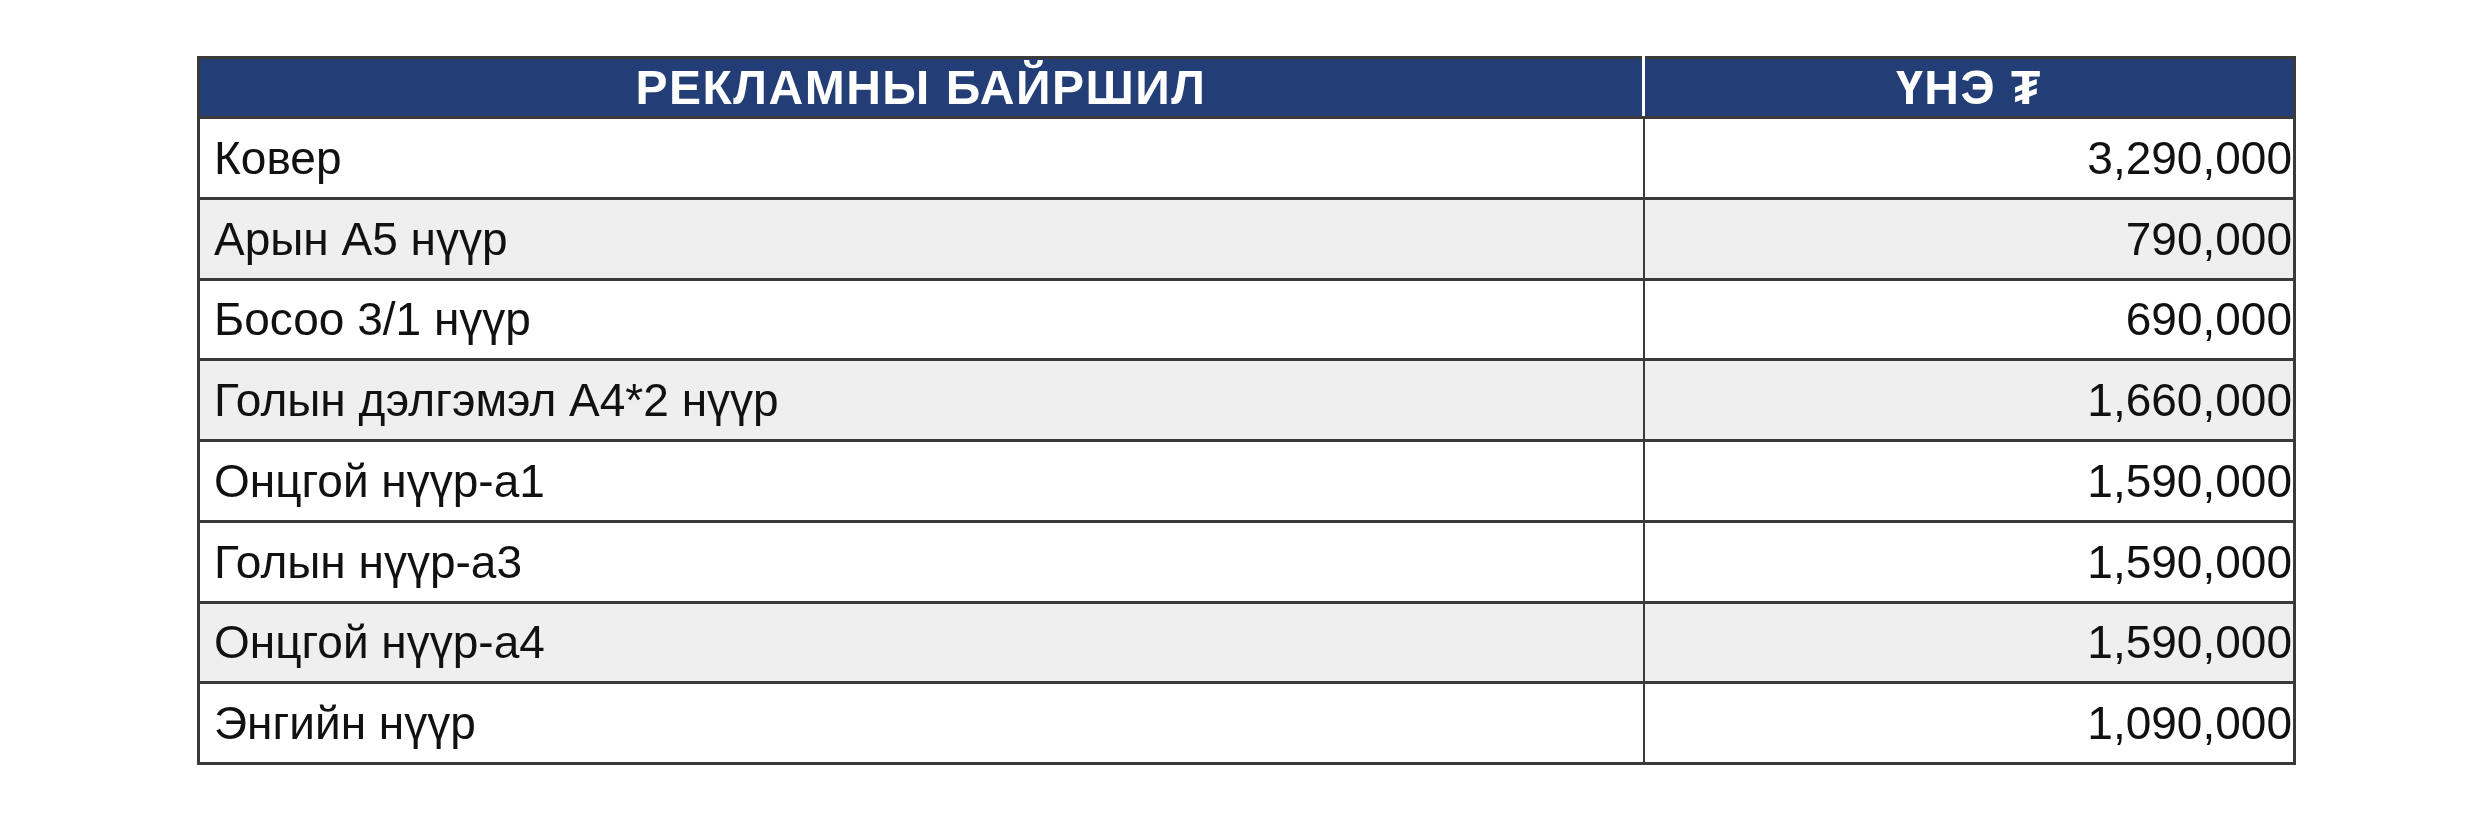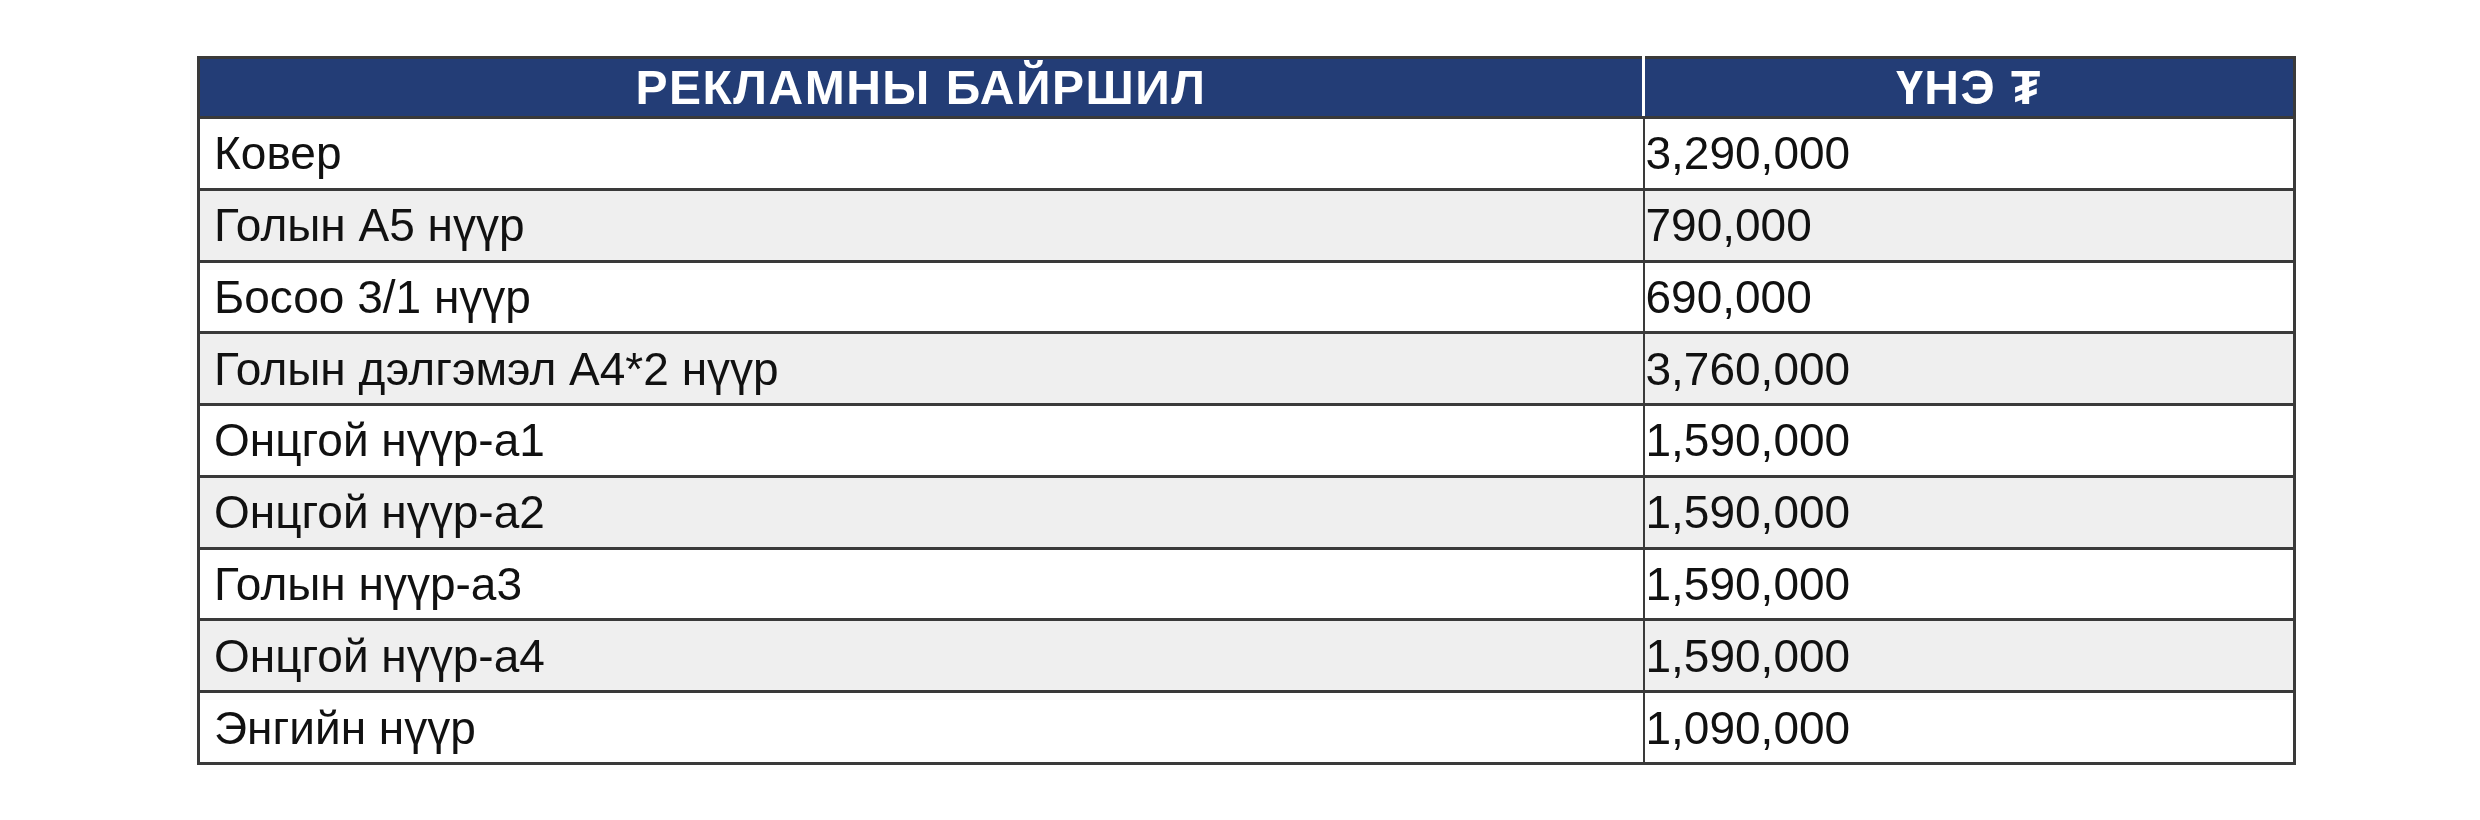--- a/index.html
+++ b/index.html
@@ -55,21 +55,21 @@
     color: var(--text, #111111);
     vertical-align: middle;
   }
   td.cell-label {
     text-align: left;
     padding-left: 14px;
     border-right-width: 2px;
     margin-left: 7px;
   }
   td.cell-price {
-    text-align: left;
+    text-align: right;
     border-left-width: 2px;
   }
   tbody tr.shaded { background: var(--row-alt-bg, #EFEFEF); }
 </style>
 </head>
 <body>
 
 <div class="canvas">
   <table class="price-table">
     <thead>
@@ -77,37 +77,33 @@
         <th class="col-placement">РЕКЛАМНЫ БАЙРШИЛ</th>
         <th class="col-price">ҮНЭ ₮</th>
       </tr>
     </thead>
     <tbody>
       <tr>
         <td class="cell-label">Ковер</td>
         <td class="cell-price">3,290,000</td>
       </tr>
       <tr class="shaded">
-        <td class="cell-label">Голын А5 нүүр</td>
+        <td class="cell-label">Арын А5 нүүр</td>
         <td class="cell-price">790,000</td>
       </tr>
       <tr>
         <td class="cell-label">Босоо 3/1 нүүр</td>
         <td class="cell-price">690,000</td>
       </tr>
       <tr class="shaded">
         <td class="cell-label">Голын дэлгэмэл А4*2 нүүр</td>
-        <td class="cell-price">3,760,000</td>
+        <td class="cell-price">1,660,000</td>
       </tr>
       <tr>
         <td class="cell-label">Онцгой нүүр-а1</td>
-        <td class="cell-price">1,590,000</td>
-      </tr>
-      <tr class="shaded">
-        <td class="cell-label">Онцгой нүүр-а2</td>
         <td class="cell-price">1,590,000</td>
       </tr>
       <tr>
         <td class="cell-label">Голын нүүр-а3</td>
         <td class="cell-price">1,590,000</td>
       </tr>
       <tr class="shaded">
         <td class="cell-label">Онцгой нүүр-а4</td>
         <td class="cell-price">1,590,000</td>
       </tr>

